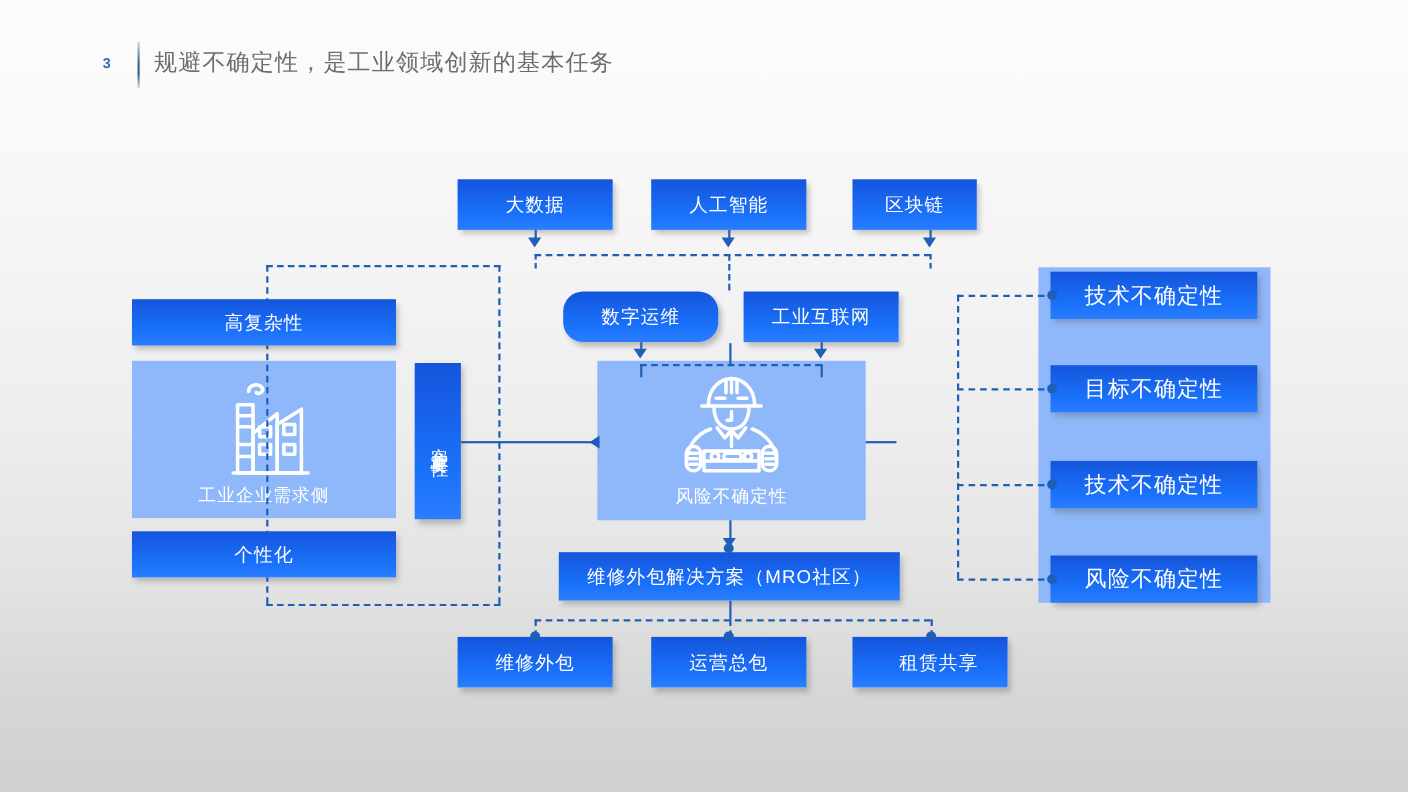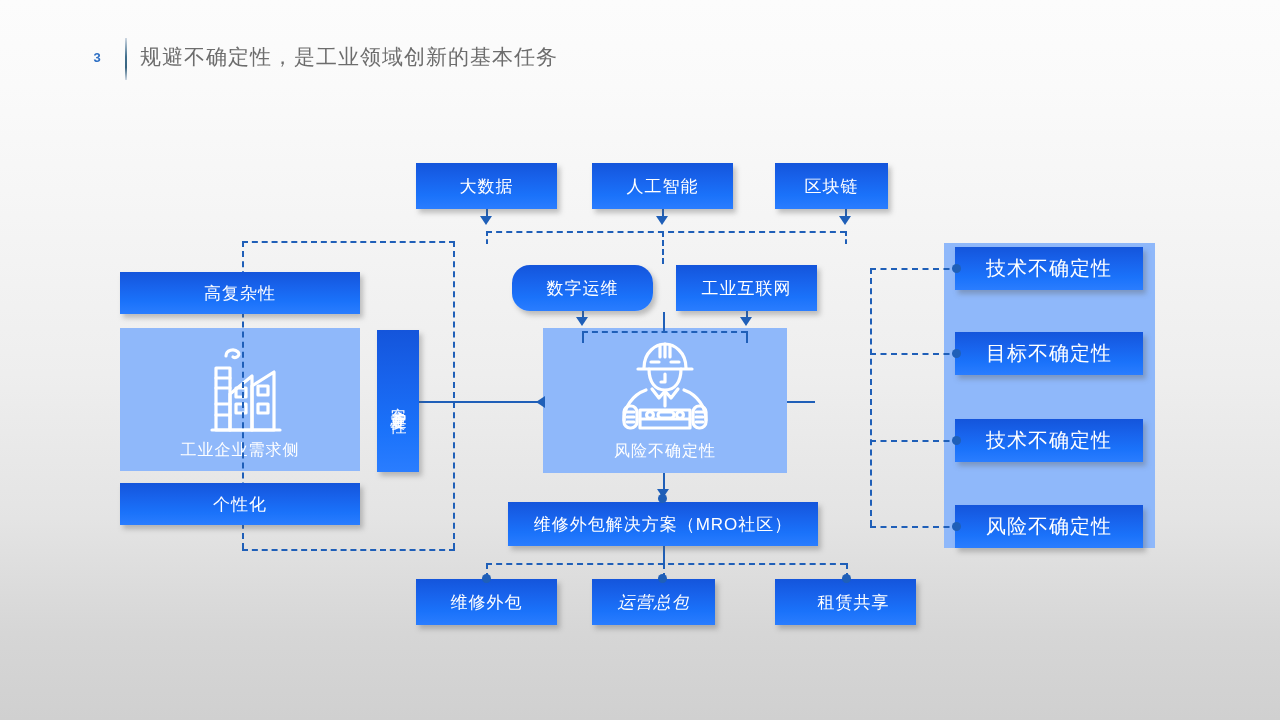--- a/index.html
+++ b/index.html
@@ -283,21 +283,21 @@
   <div class="conn dash-v" style="left:486px; top:563px; height:16px;"></div>
   <div class="conn dash-v" style="left:846px; top:563px; height:16px;"></div>
   <div class="conn dash-v" style="left:663px; top:563px; height:16px;"></div>
   <div class="dot" style="left:482px; top:574px;"></div>
   <div class="dot" style="left:658px; top:574px;"></div>
   <div class="dot" style="left:842px; top:574px;"></div>
 
   <div class="node" style="left:416px; top:579px; width:141px; height:46px;">
     <span>维修外包</span>
   </div>
-  <div class="node" style="left:592px; top:579px; width:123px; height:46px;font-style:italic;">
+  <div class="node" style="left:592px; top:579px; width:141px; height:46px;">
     <span>运营总包</span>
   </div>
   <div class="node" style="left:775px; top:579px; width:141px; height:46px;padding-left:16px;">
     <span>租赁共享</span>
   </div>
 
 
 </div>
 
 </body></html>

